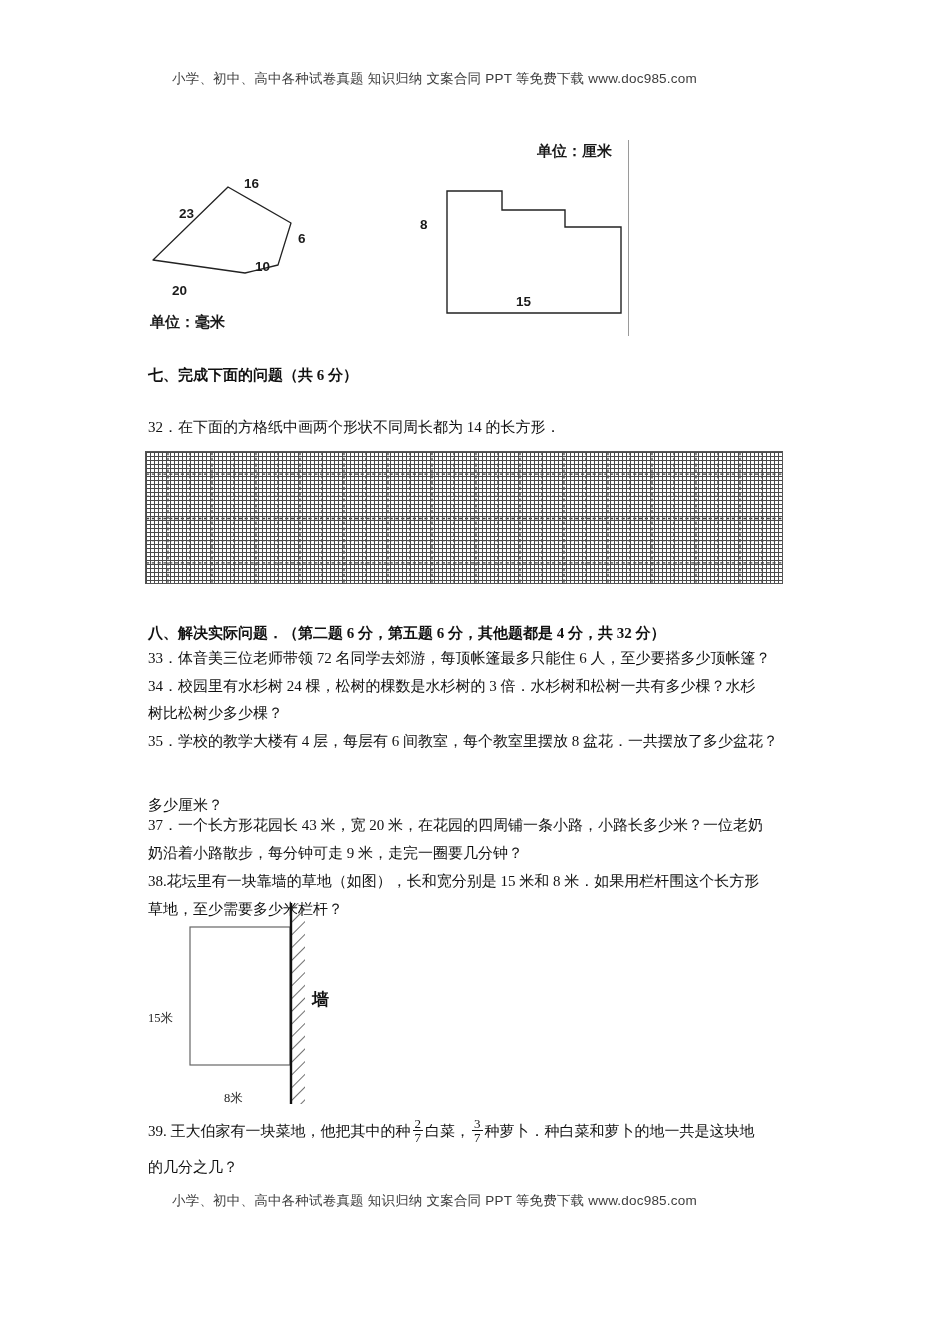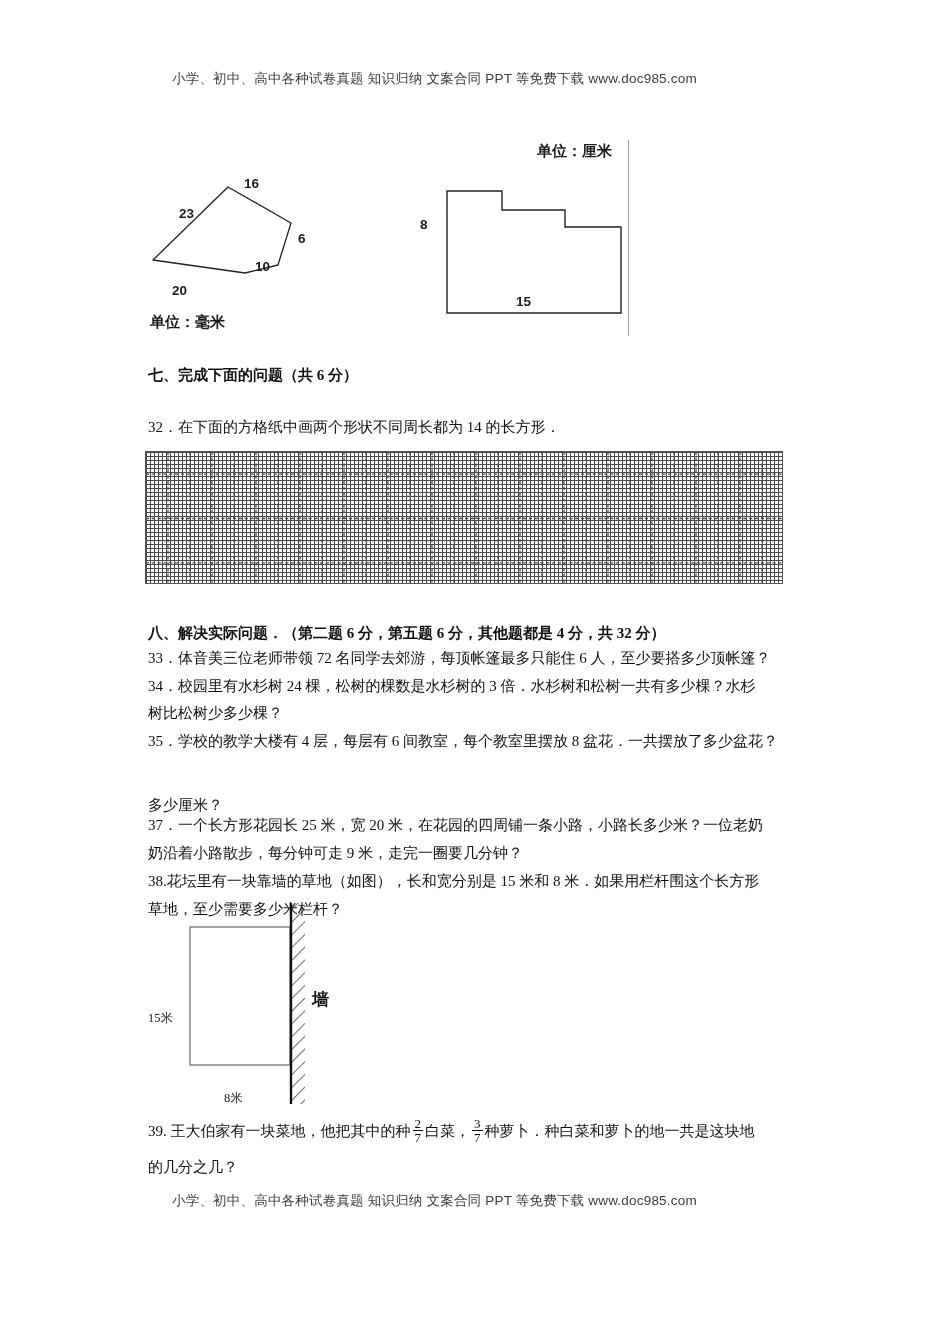--- a/index.html
+++ b/index.html
@@ -230,21 +230,21 @@
   </div>
   <div class="qline" style="left:148px; top:705px;">树比松树少多少棵？</div>
 
   <div class="qline" style="left:148px; top:733px;">
     <span>35．</span><span>学校的教学大楼有 4 层，每层有 6 间教室，每个教室里摆放 8 盆花．一共摆放了多少盆花？</span>
   </div>
 
   <div class="qline" style="left:148px; top:789px;margin-top:8px;">多少厘米？</div>
 
   <div class="qline" style="left:148px; top:817px;">
-    <span>37．</span><span>一个长方形花园长 25 米，宽 20 米，在花园的四周铺一条小路，小路长多少米？一位老奶</span>
+    <span>37．</span><span>一个长方形花园长 43 米，宽 20 米，在花园的四周铺一条小路，小路长多少米？一位老奶</span>
   </div>
   <div class="qline" style="left:148px; top:845px;">奶沿着小路散步，每分钟可走 9 米，走完一圈要几分钟？</div>
 
   <div class="qline" style="left:148px; top:873px;">
     <span>38.</span><span>花坛里有一块靠墙的草地（如图），长和宽分别是 15 米和 8 米．如果用栏杆围这个长方形</span>
   </div>
   <div class="qline" style="left:148px; top:901px;">草地，至少需要多少米栏杆？</div>
 
   <div class="wallfig">
     <svg width="320" height="215" viewBox="0 0 320 215">

